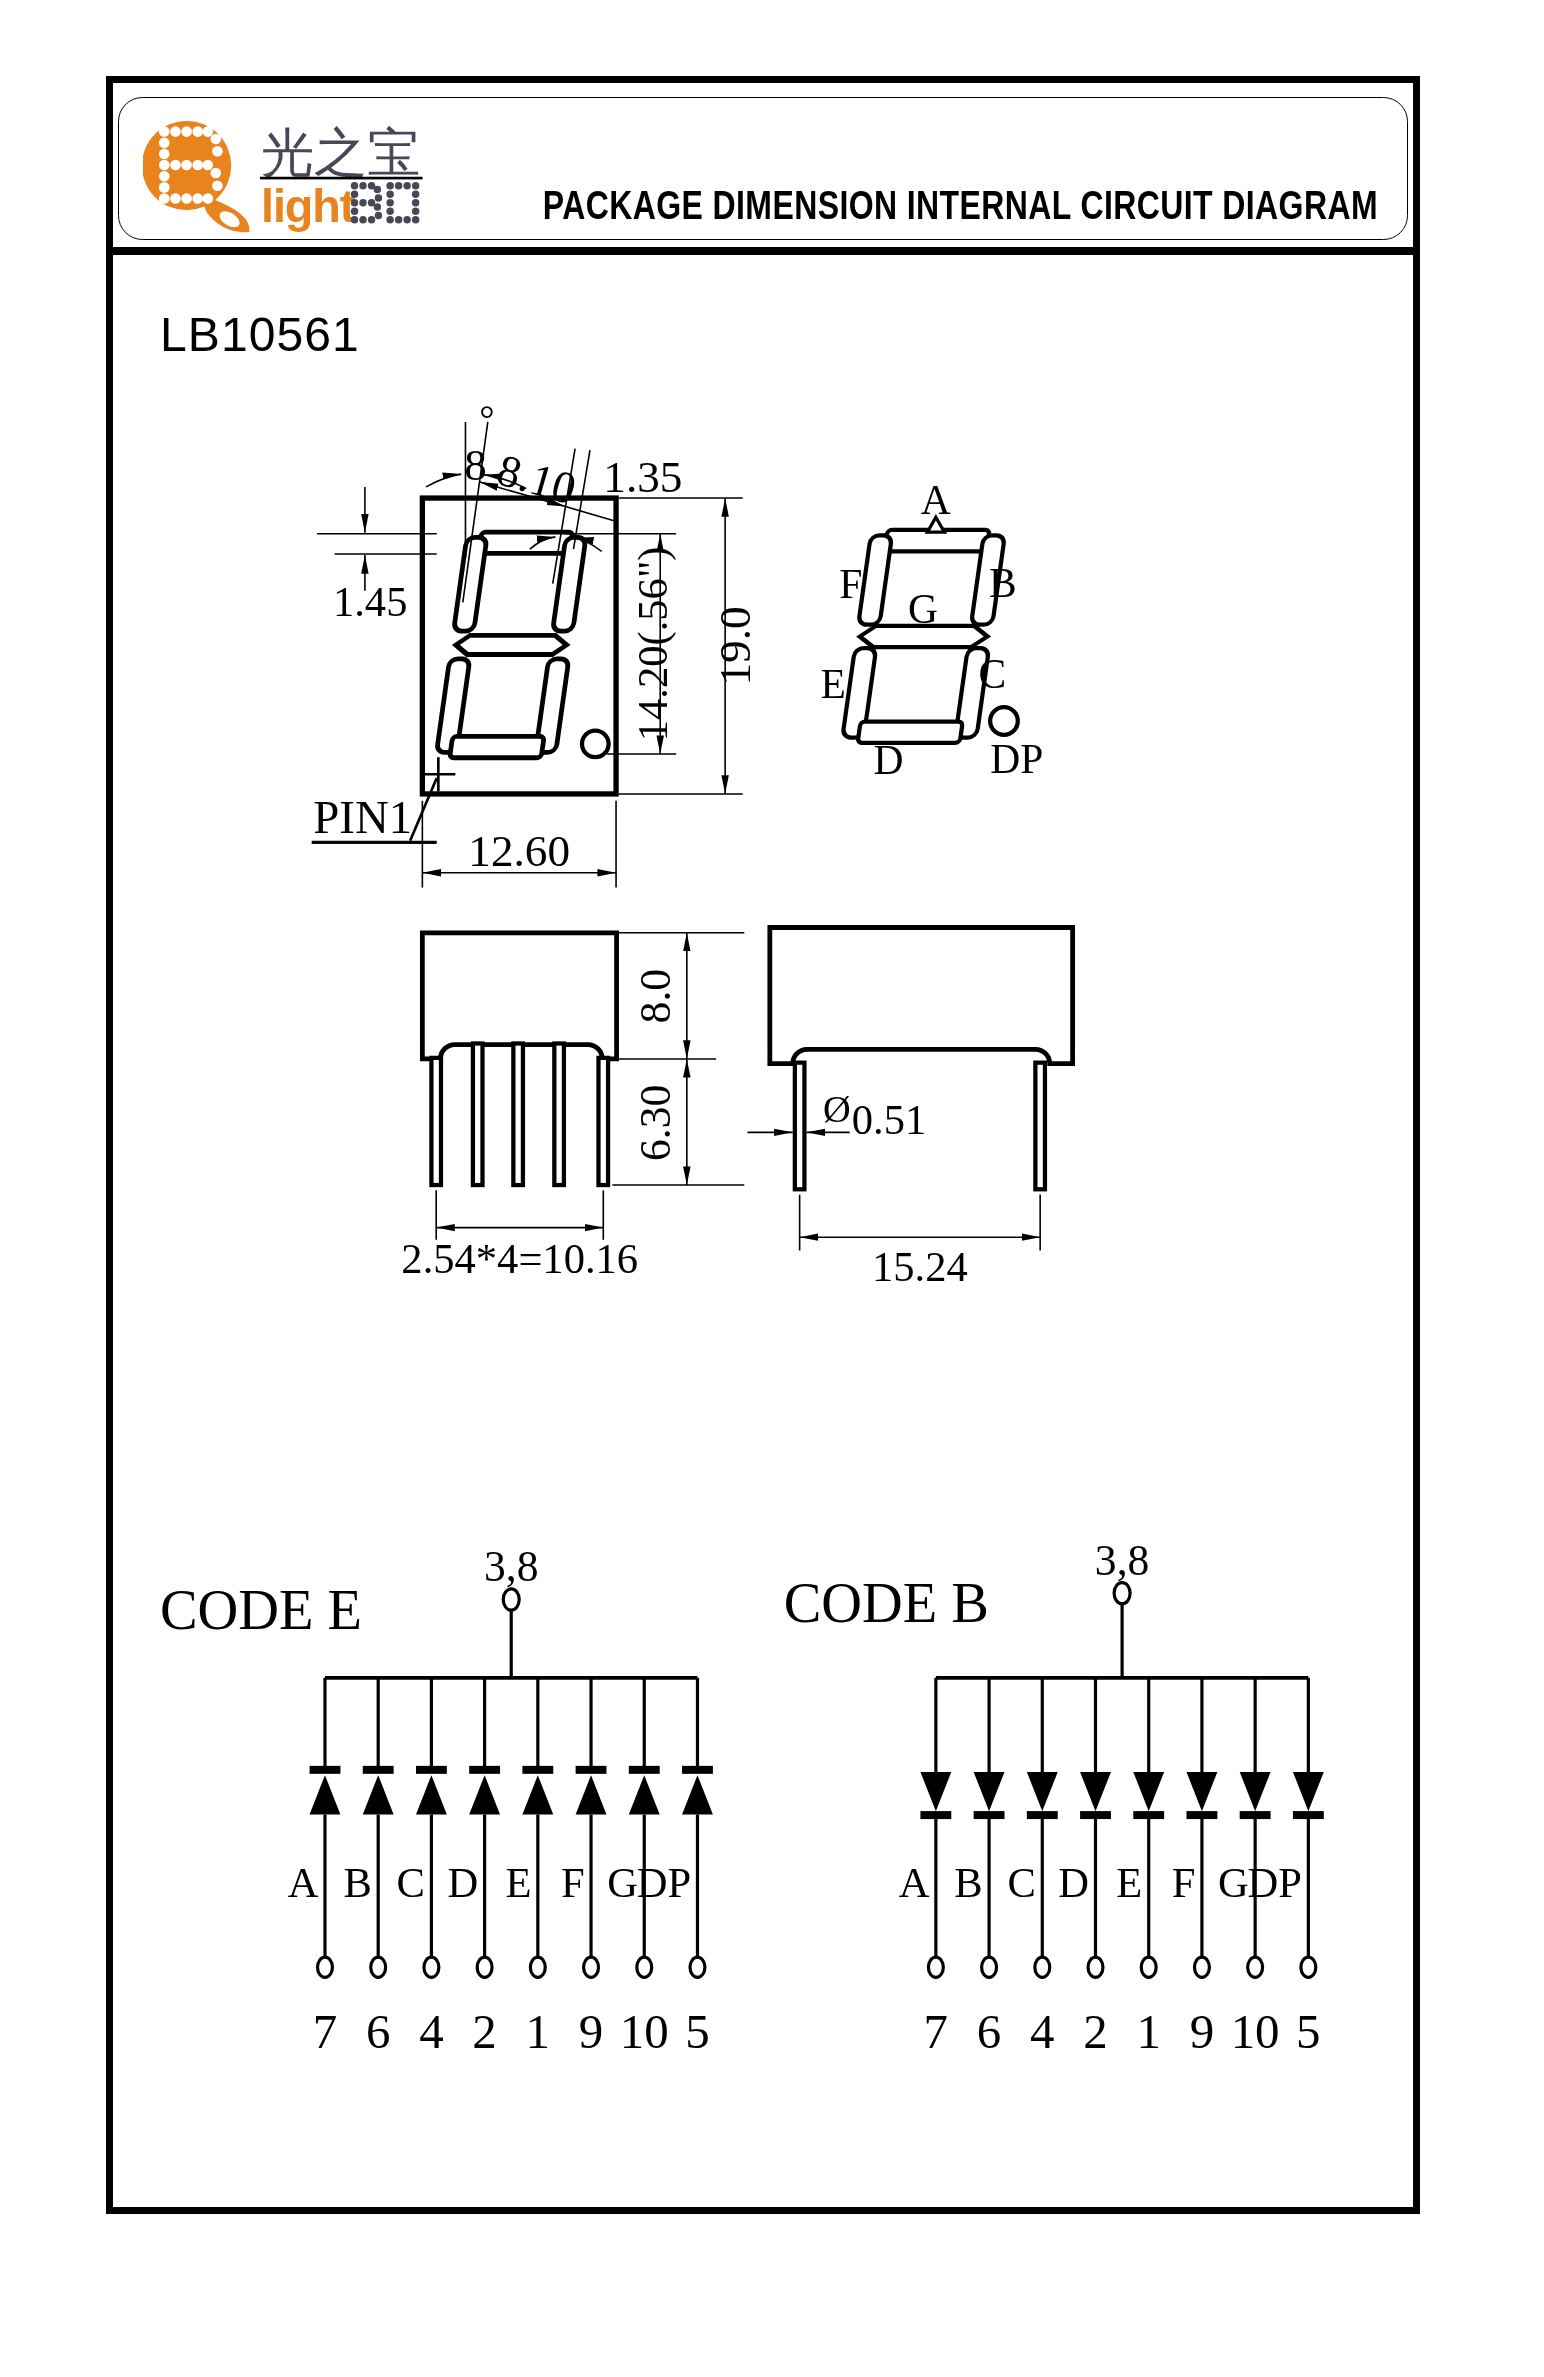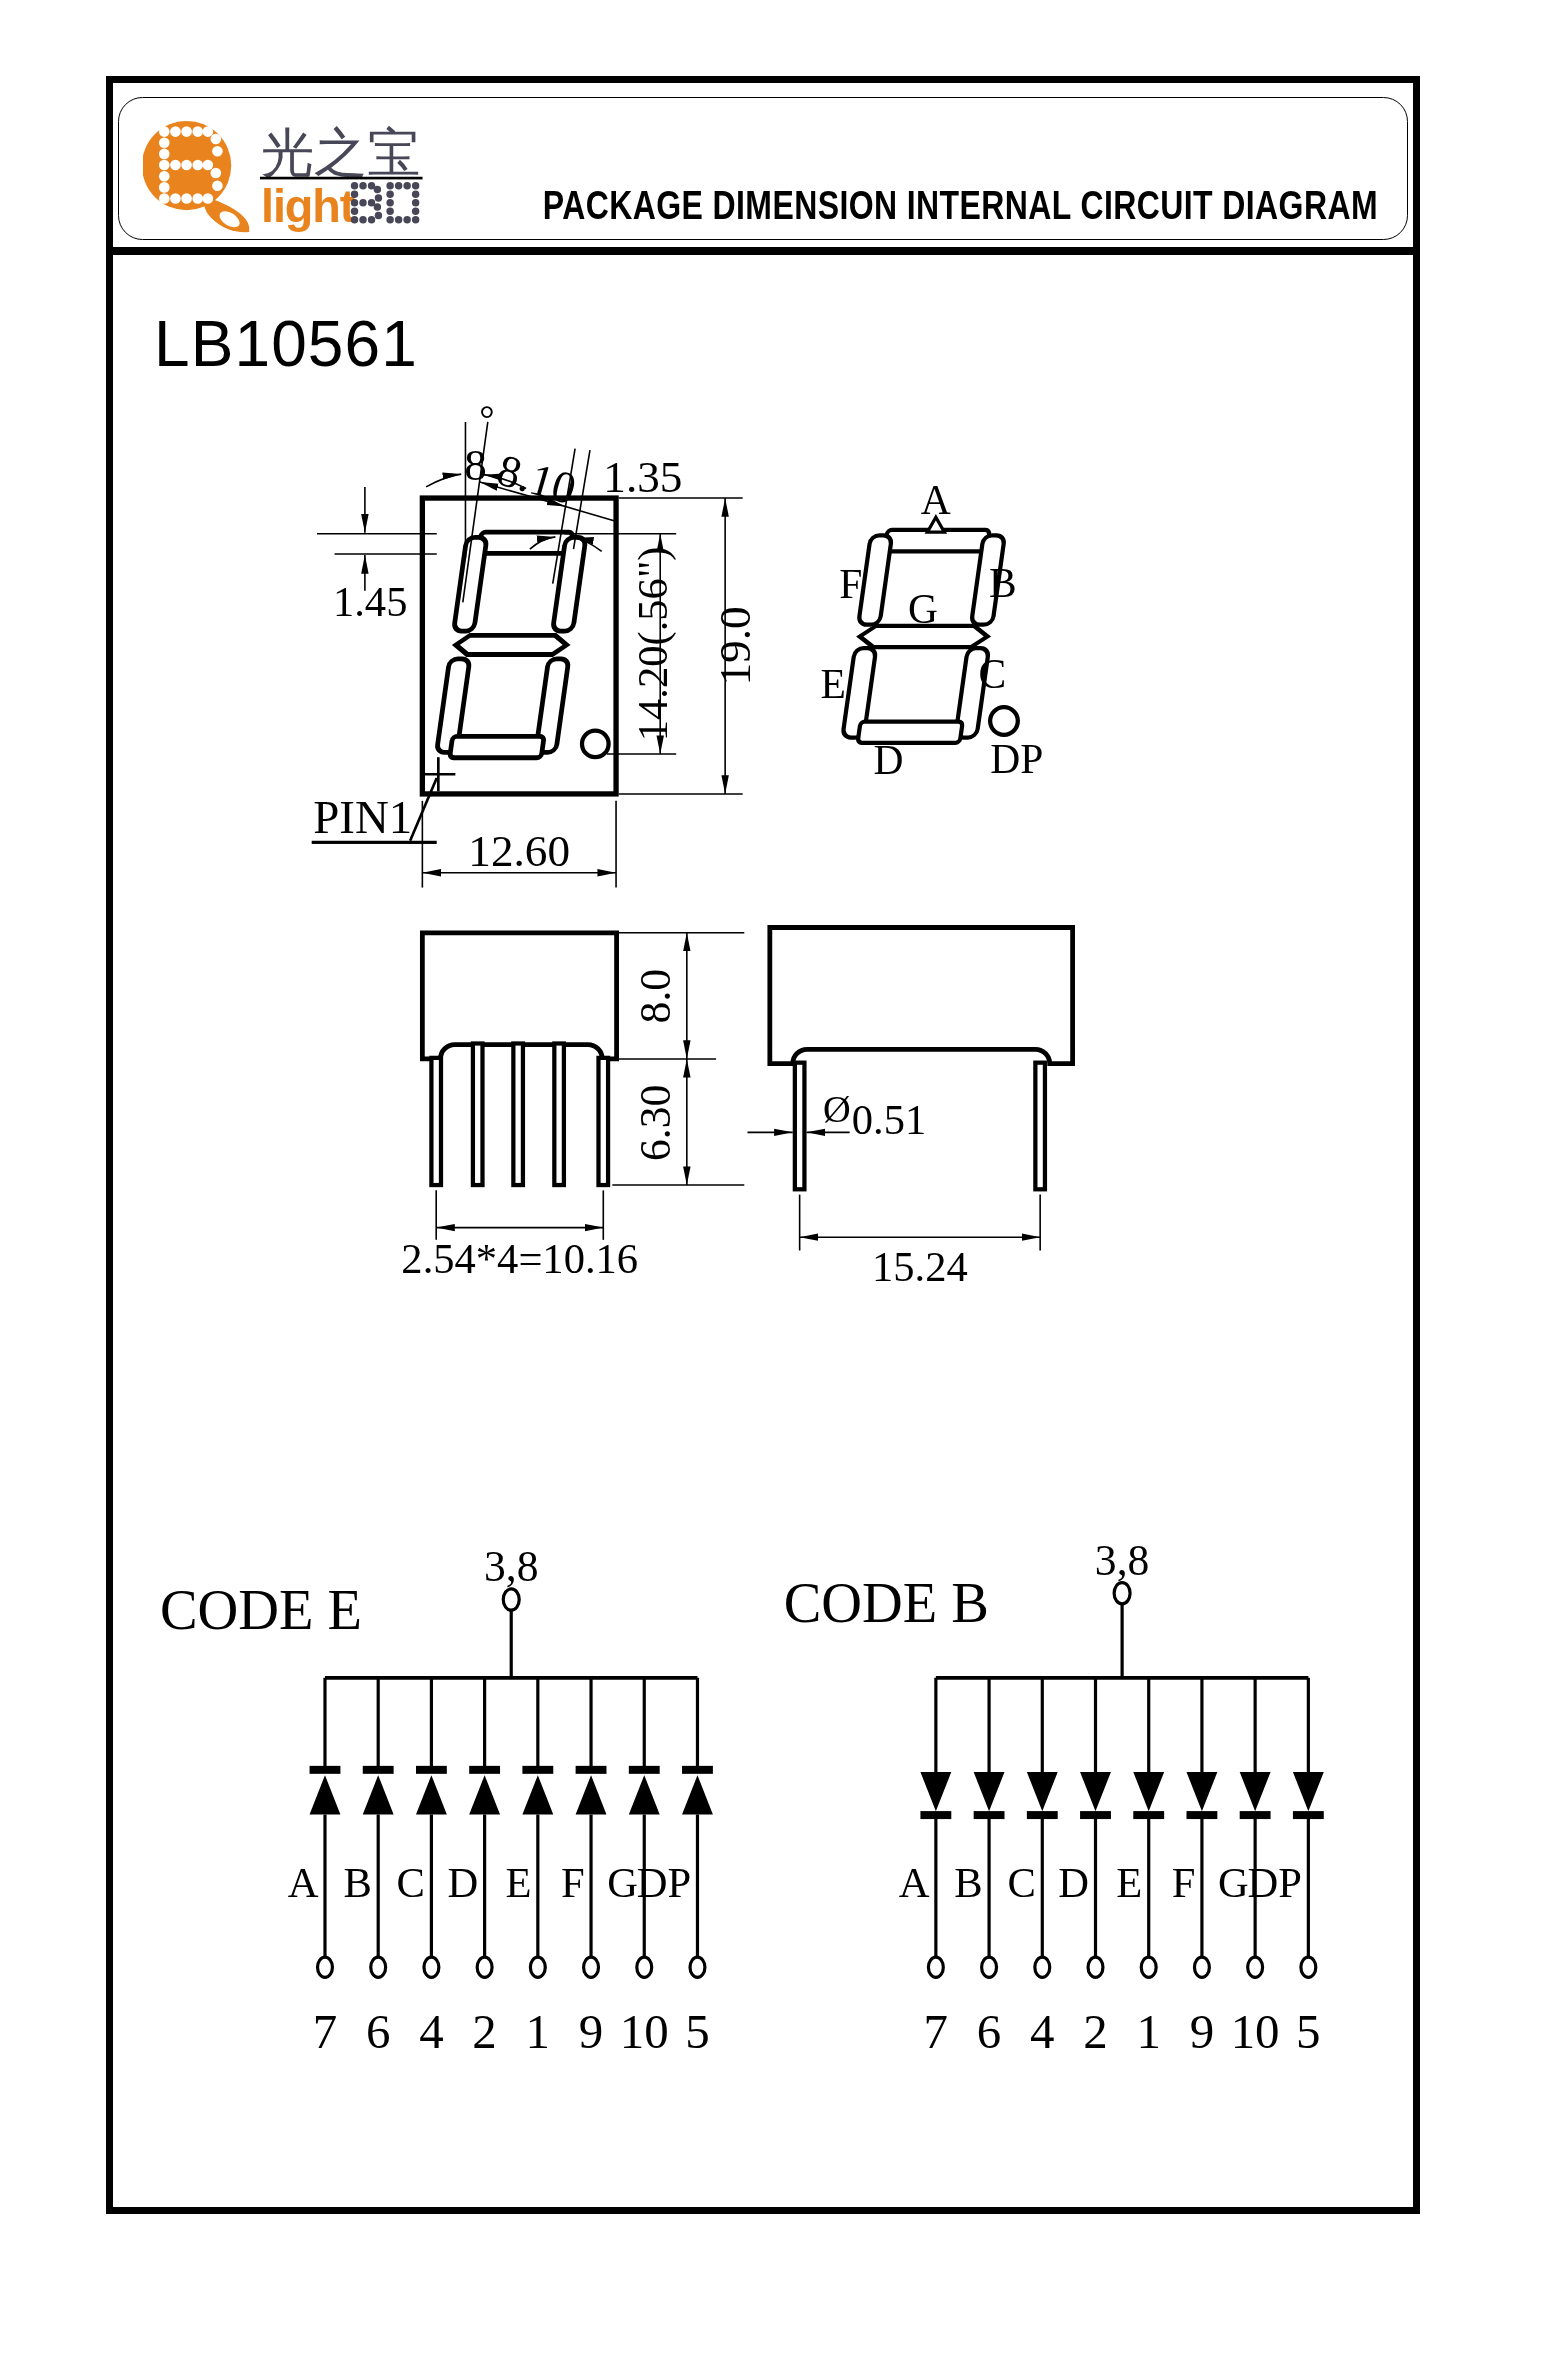--- a/index.html
+++ b/index.html
@@ -1,21 +1,21 @@
 <!DOCTYPE html>
 <html style="font-size:8.5px"><head>
 <meta charset="utf-8">
 <style>
   html,body{margin:0;padding:0;background:#fff;}
   body{width:1545px;height:2377px;position:relative;font-family:"Liberation Sans",sans-serif;color:#000;}
   .frame{position:absolute;left:106px;top:76px;width:1314px;height:2138px;border:7px solid #000;box-sizing:border-box;background:#fff;}
   .headerbox{position:absolute;left:4.8px;top:14.4px;width:1290px;height:143px;border:1.6px solid #000;border-radius:24.5px;box-sizing:border-box;padding-left:16px;}
   .separator{position:absolute;left:-7px;top:164px;width:1314px;height:7.5px;background:#000;}
   .title{position:absolute;right:29px;bottom:11.7px;font-weight:bold;font-size:40px;letter-spacing:0.5px;white-space:nowrap;transform:scaleX(0.8);transform-origin:100% 100%;}
-  .partno{position:absolute;left:41px;top:224px;font-size:64px;letter-spacing:1.1px;}
+  .partno{position:absolute;left:47px;top:224px;font-size:48px;letter-spacing:1.1px;}
   .drawing{position:absolute;left:0;top:0;}
   
   .body7{fill:#fff;stroke:#000;stroke-width:10;}
   .seg{fill:#fff;stroke:#000;stroke-width:9;}
   .seg2{fill:#fff;stroke:#000;stroke-width:8;}
   .thin{stroke:#000;stroke-width:3;fill:none;}
   .med{stroke:#000;stroke-width:5;fill:none;}
   .w2{stroke:#000;stroke-width:6;fill:none;}
   .bus{stroke:#000;stroke-width:7;fill:none;}
   .bar{stroke:#000;stroke-width:15;}

